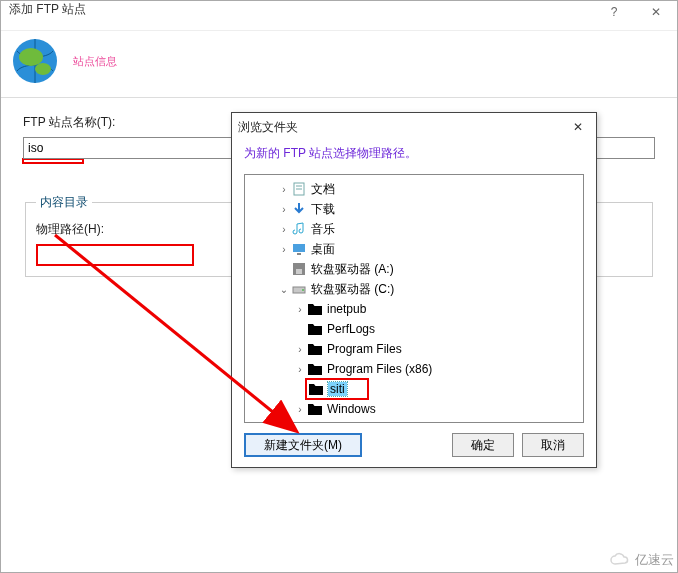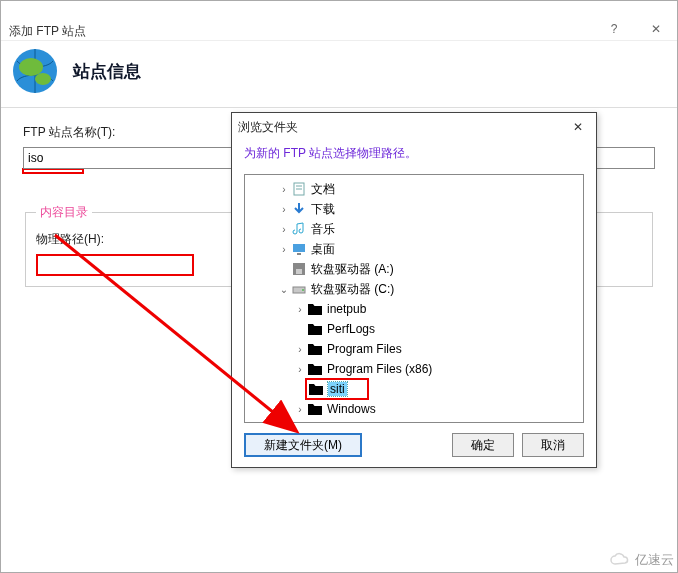--- a/index.html
+++ b/index.html
@@ -1,32 +1,32 @@
 <!DOCTYPE html>
 <html><head>
 <meta charset="utf-8">
 <style>
 * { box-sizing: border-box; font-family: "Microsoft YaHei", "Segoe UI", sans-serif; }
 body { margin: 0; width: 678px; height: 573px; background: #fff; position: relative; overflow: hidden; font-size: 12px; }
 
 
 .main-window { width: 678px; height: 573px; border: 1px solid #aaa; background: #fff; position: relative; }
-.main-title-bar { height: 40px; background: #fff; display: flex; align-items: flex-end; border-bottom: 1px solid #eee; }
+.main-title-bar { height: 30px; background: #fff; display: flex; align-items: flex-start; border-bottom: 1px solid #eee; }
 .main-title { padding: 0 8px; color: #333; }
 .spacer { flex: 1; }
 .win-btn { width: 42px; height: 22px; display: flex; align-items: center; justify-content: center; color: #666; }
 .main-header { display: flex; align-items: center; padding: 6px 10px 12px 10px; border-bottom: 1px solid #ddd; }
 .globe-icon { width: 48px; height: 48px; margin-right: 14px; }
-.main-heading { font-size: 17px; font-weight: bold; color: #0f172a; }
+.main-heading { font-size: 11px; font-weight: normal; color: #ec4899; }
 .body-area { padding: 16px 22px; }
 .label { color: #222; margin-bottom: 6px; }
 .input { width: 100%; height: 22px; border: 1px solid #888; padding: 0 4px; font-size: 12px; }
 .red-box-1 { border: 2px solid #e00; padding: 1px; width: 62px; margin-top: -1px; margin-left: -1px; }
 .fieldset { border: 1px solid #ccc; padding: 10px; margin-top: 30px; }
-.fieldset-legend { padding: 0 4px; color: #ec4899; }
+.fieldset-legend { padding: 0 4px; color: #0c4a6e; }
 .field-row { display: flex; align-items: center; gap: 6px; }
 .red-box-2 { border: 2px solid #e00; height: 22px; width: 158px; }
 
 
 .browse-dialog { position: absolute; top: 112px; left: 231px; width: 366px; height: 356px; background: #fff; border: 1px solid #444; box-shadow: 2px 2px 6px rgba(0,0,0,.2); display: flex; flex-direction: column; }
 .dlg-title-bar { height: 28px; background: #fff; display: flex; align-items: center; padding: 0 6px; }
 .dlg-title { font-size: 12px; color: #222; }
 .dlg-close { width: 24px; height: 18px; display: flex; align-items: center; justify-content: center; color: #333; cursor: pointer; }
 .dlg-subtitle { padding: 4px 12px 12px 12px; color: #6d28d9; font-size: 12px; }
 .tree-container { margin: 0 12px; border: 1px solid #888; flex: 1; overflow: auto; background: #fff; padding: 4px 0; }

